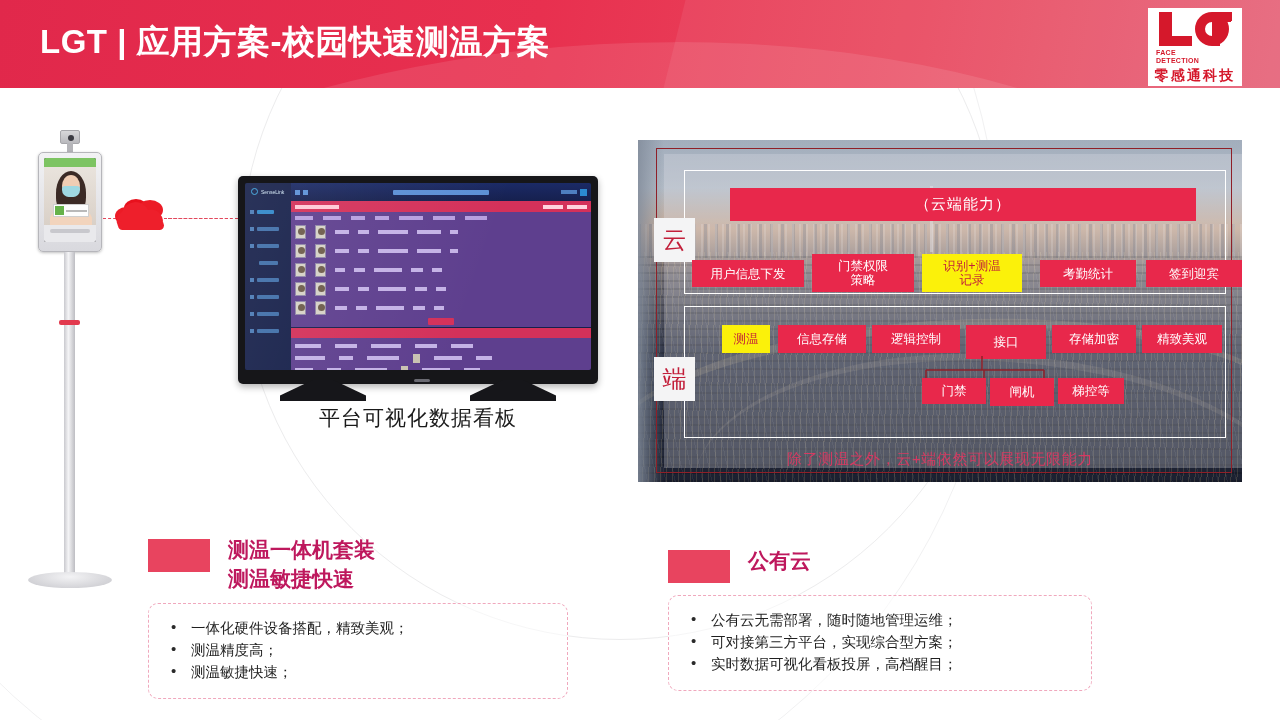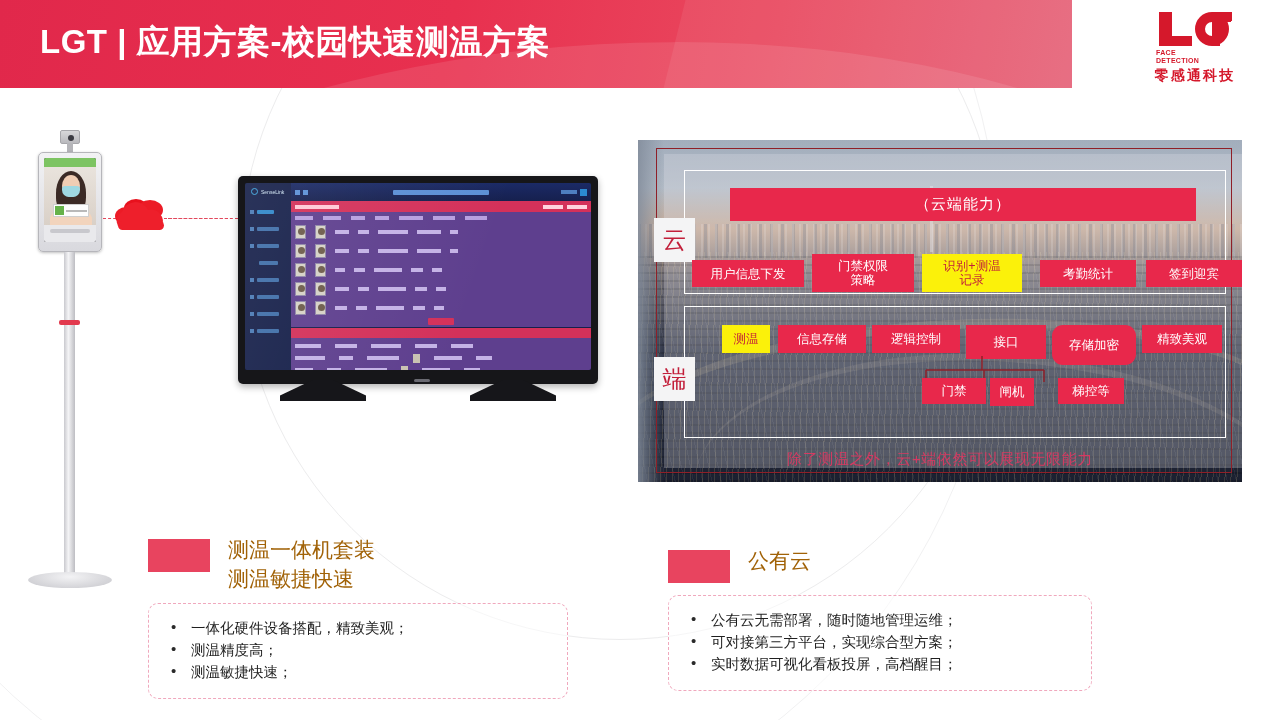--- a/index.html
+++ b/index.html
@@ -16,21 +16,21 @@
     position: absolute;
     border: 1px solid #ececed;
     border-radius: 50%;
     pointer-events: none;
   }
   .bg-arc-1 { width: 760px; height: 760px; left: 240px; top: -120px; }
   .bg-arc-2 { width: 1180px; height: 1180px; left: -180px; top: -330px; border-color: #f1f1f2; }
 
   
   .header {
-    position: absolute; left: 0; top: 0; width: 1072px; height: 88px;
+    position: absolute; left: 0; top: 0; width: 1280px; height: 88px;
     background: linear-gradient(100deg, #e1284b 0%, #e8304f 42%, #e9495f 72%, #e6647a 100%);
     overflow: hidden;
   }
   .header .swoosh {
     position: absolute; left: -140px; top: 44px; width: 1500px; height: 400px;
     background: rgba(255,255,255,0.10);
     border-radius: 50% 50% 0 0 / 100% 100% 0 0;
     transform: rotate(-3.2deg);
   }
   .header .swoosh2 {
@@ -298,42 +298,42 @@
   .c2 { left: 174px; top: 114px; width: 102px; height: 38px; }
   .c3 { left: 284px; top: 114px; width: 100px; height: 38px; }
   .c4 { left: 402px; top: 120px; width: 96px;  height: 27px; }
   .c5 { left: 508px; top: 120px; width: 96px;  height: 27px; }
 
   
   .e1 { left: 84px;  top: 185px; width: 48px;  height: 28px; }
   .e2 { left: 140px; top: 185px; width: 88px;  height: 28px; }
   .e3 { left: 234px; top: 185px; width: 88px;  height: 28px; }
   .e4 { left: 328px; top: 185px; width: 80px;  height: 34px; }
-  .e5 { left: 414px; top: 185px; width: 84px;  height: 40px; border-radius: 11px; }
+  .e5 { left: 414px; top: 185px; width: 84px;  height: 28px; }
   .e6 { left: 504px; top: 185px; width: 80px;  height: 28px; }
   .s1 { left: 284px; top: 238px; width: 64px; height: 26px; }
-  .s2 { left: 352px; top: 238px; width: 44px; height: 28px; text-align: center; }
+  .s2 { left: 352px; top: 238px; width: 64px; height: 28px; text-align: center; }
   .s3 { left: 420px; top: 238px; width: 66px; height: 26px; }
 
   .connector { position: absolute; left: 278px; top: 216px; width: 220px; height: 28px; }
 
   .cap-note {
     position: absolute; left: 0; top: 310px; width: 604px; text-align: center;
     font-size: 15px; color: #d63a62; letter-spacing: 0.6px;
   }
 
   
   .blk { position: absolute; }
   .blk-left  { left: 148px; top: 535px; width: 420px; }
   .blk-right { left: 668px; top: 546px; width: 424px; }
 
   .blk-head { display: flex; align-items: flex-start; gap: 18px; }
   .blk-swatch { width: 62px; height: 33px; background: #e8445f; flex: none; margin-top: 4px; }
   .blk-titles { display: flex; flex-direction: column; }
-  .blk-title { font-size: 21px; color: #a16207; line-height: 29px; }
+  .blk-title { font-size: 21px; color: #be185d; line-height: 29px; font-weight: bold; }
 
   .bullets {
     border: 1.4px dashed #f0a8bd; border-radius: 10px;
     padding: 13px 16px 15px 16px; background: rgba(255,255,255,0.55);
   }
   .bullets ul { list-style: none; }
   .bullets li {
     position: relative; padding-left: 26px; font-size: 14.5px; color: #1f1f1f;
     line-height: 22px;
   }
@@ -562,20 +562,21 @@
 
         </div>
       </div>
     </div>
     <span class="tv-logo-dot"></span>
   </div>
   <div class="tv-legs">
     <span class="tv-leg l"></span>
     <span class="tv-leg r"></span>
   </div>
+  <div class="tv-caption">平台可视化数据看板</div>
 </div>
 
 <div class="cap-wrap">
   <div class="cap-photo">
     <span class="city-far"></span>
     <span class="city-near"></span>
     <span class="road"></span>
     <span class="road2"></span>
     <span class="tower"></span>
     <span class="veil-l"></span>

